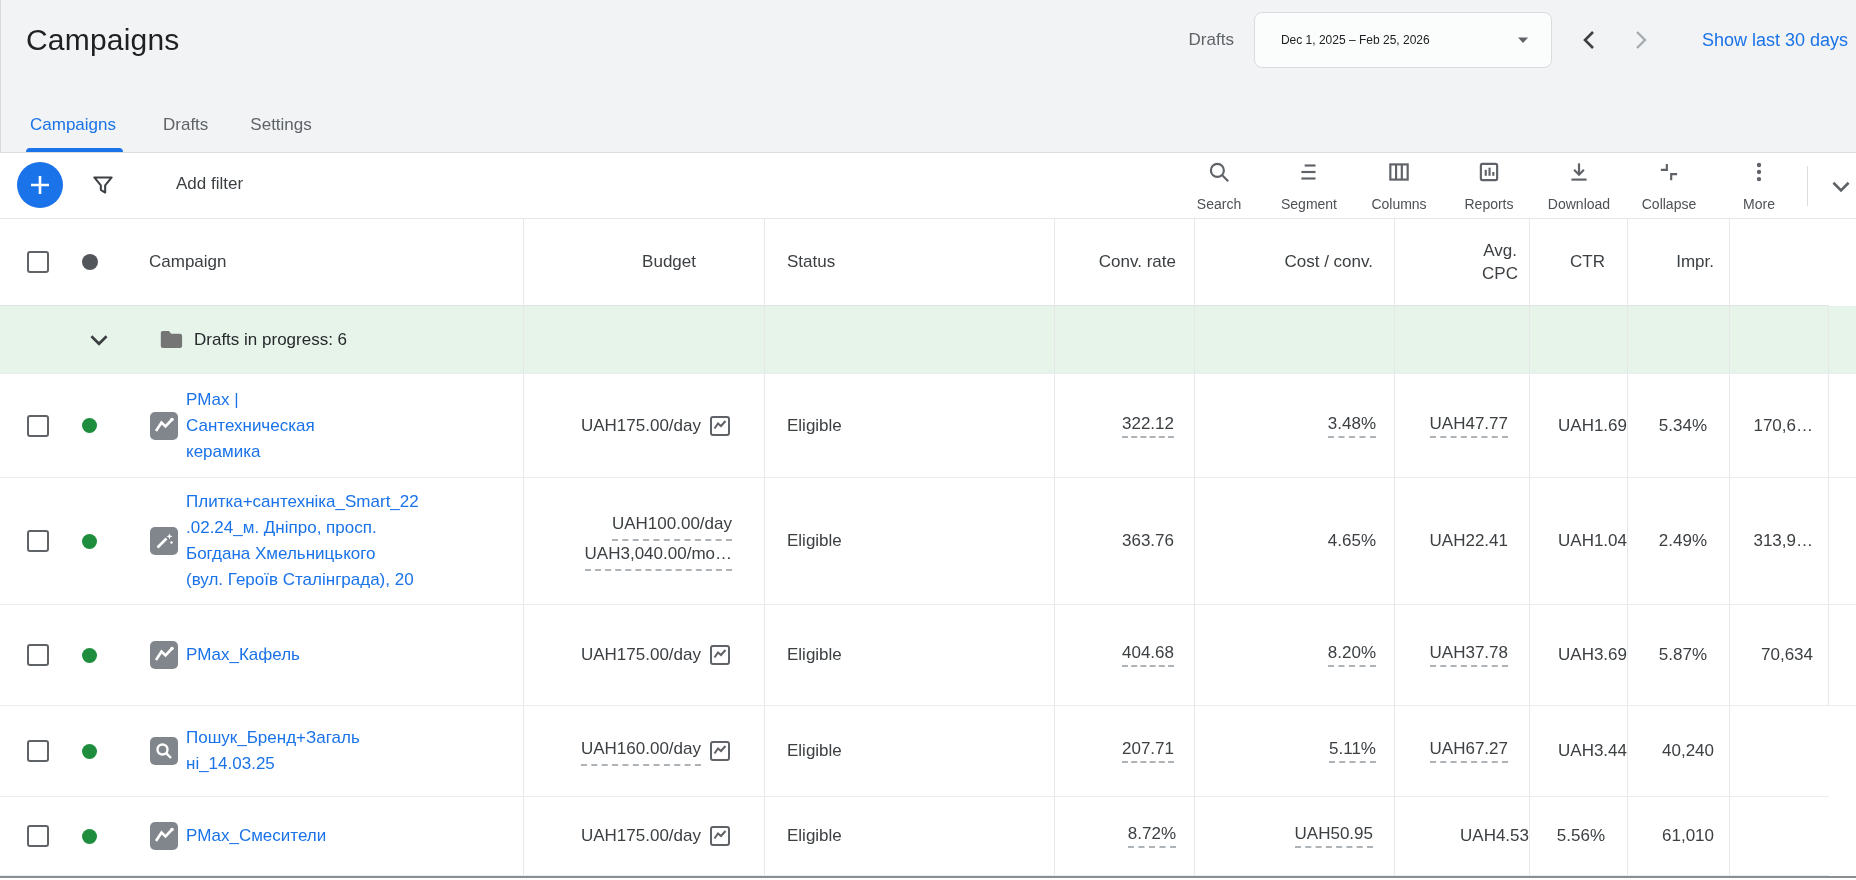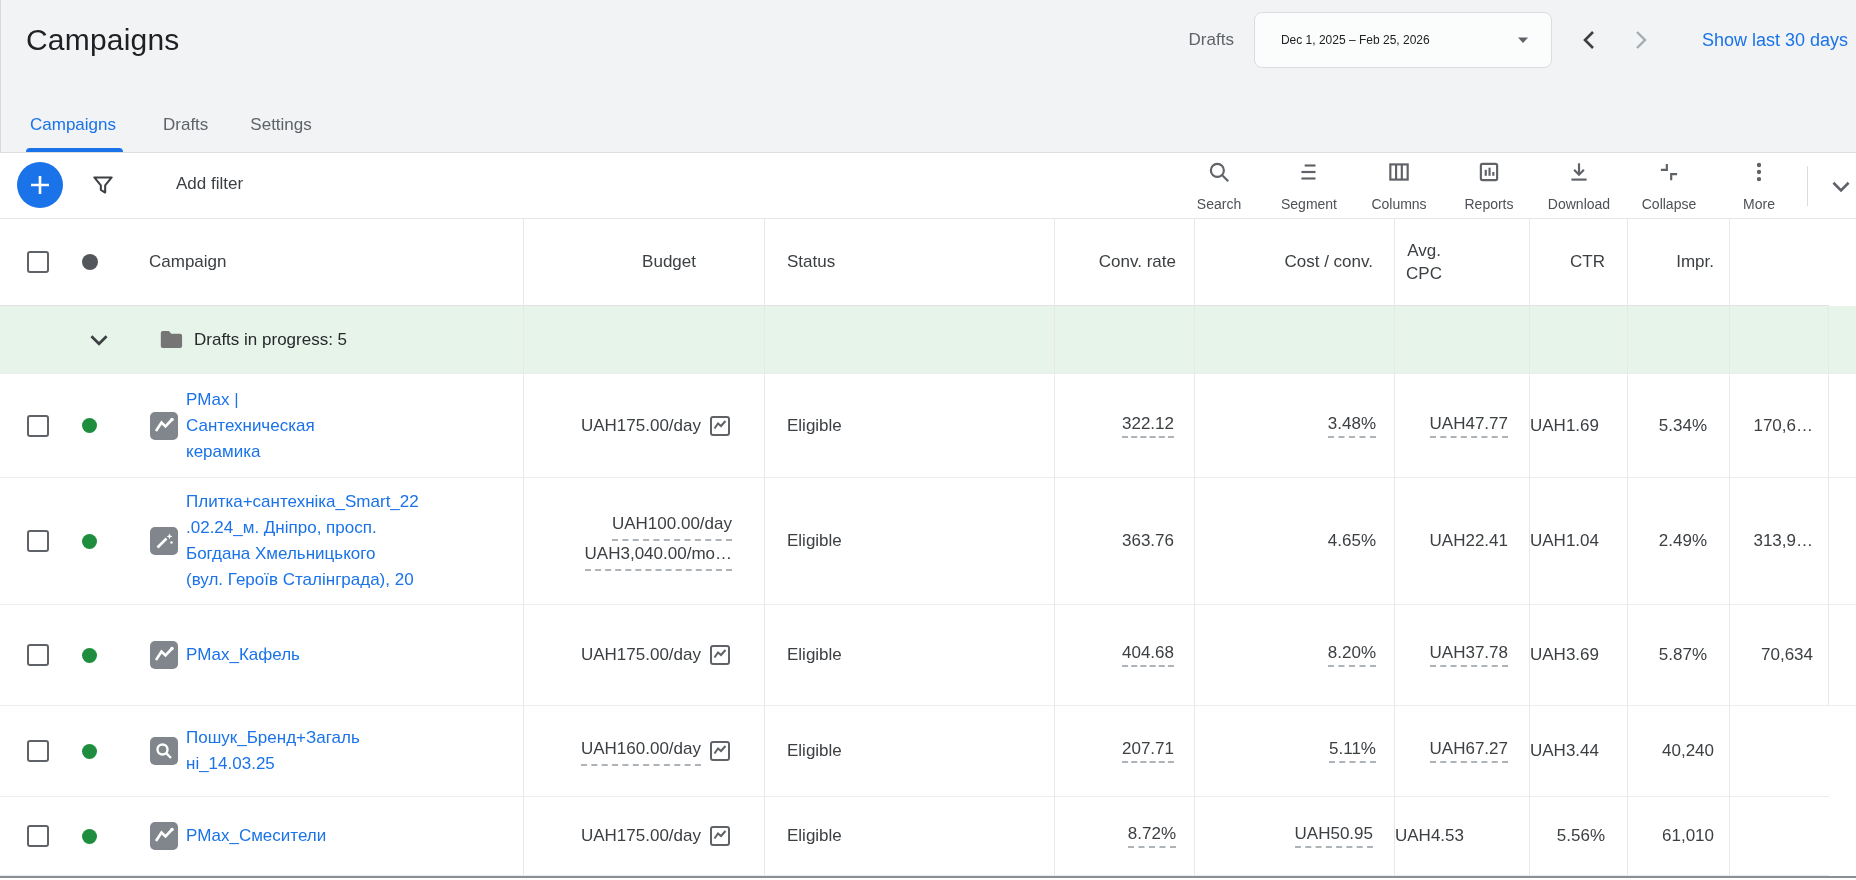--- a/index.html
+++ b/index.html
@@ -44,21 +44,21 @@
   .table { position:absolute; left:0; top:218px; width:1856px; background:#fff; }
   .trow { display:grid; grid-template-columns:524px 241px 290px 140px 200px 135px 98px 102px 99px 27px; }
   .cell { display:flex; align-items:center; border-right:1px solid #e6e8ea; border-bottom:1px solid #eaeced;
           font-size:17px; color:#3c4043; overflow:hidden; }
   .cell.stub { border-right:none; }
   .thead .cell { font-weight:500; color:#3c4043; border-bottom:1px solid #e0e3e5; }
   .thead { height:88px; border-top:1px solid #e4e7e9; }
   .thead .cell, .grow .cell, .drow .cell { height:100%; }
 
   .right { justify-content:flex-end; text-align:right; }
-  .center { justify-content:flex-start; text-align:center; }
+  .center { justify-content:flex-end; text-align:center; }
   .pl-status { padding-left:22px; }
   .pr-budget { padding-right:32px; } .prh-budget { padding-right:68px; }
   .pr-conv { padding-right:20px; } .pr-rate { padding-right:18px; } .pr-cost { padding-right:21px; }
   .pr-ctr { padding-right:22px; } .pr-impr { padding-right:15px; }
 
   .cpc-head { white-space:normal; width:58px; text-align:center; line-height:23px; }
 
   
   .camp { padding-left:27px; }
   .checkbox { width:22px; height:22px; border:2px solid #5f6368; border-radius:3px; background:#fff; flex:none; cursor:pointer; }
@@ -255,21 +255,21 @@
         <span class="g-chevron">
           <svg width="26" height="26" viewBox="0 0 24 24">
               <polyline points="5,8.5 12,15.5 19,8.5" fill="none" stroke="#3c4043" stroke-width="2.4"></polyline>
             </svg>
         </span>
         <span class="g-folder">
           <svg width="27" height="27" viewBox="0 0 24 24">
               <path d="M2.5 6.2c0-1 .8-1.8 1.8-1.8h5.4l2 2.4h7.9c1 0 1.8.8 1.8 1.8v9.2c0 1-.8 1.8-1.8 1.8H4.3c-1 0-1.8-.8-1.8-1.8z" fill="#757575"></path>
             </svg>
         </span>
-        <span class="g-label">Drafts in progress: 5</span>
+        <span class="g-label">Drafts in progress: 6</span>
       </div>
       <div class="cell"></div>
         <div class="cell"></div>
         <div class="cell"></div>
         <div class="cell"></div>
       <div class="cell"></div>
         <div class="cell"></div>
         <div class="cell"></div>
         <div class="cell"></div>
       <div class="cell stub"></div>

